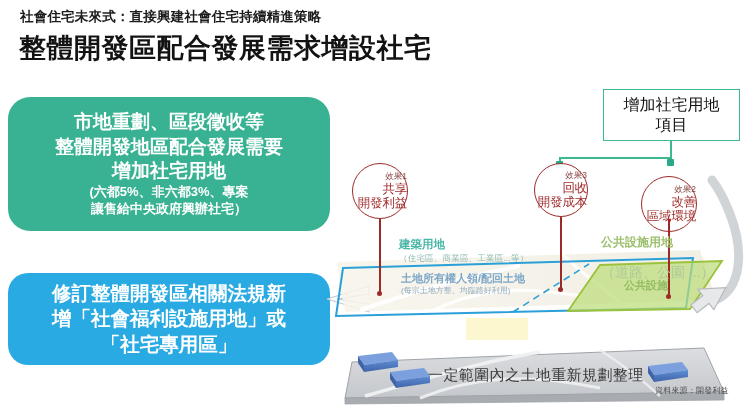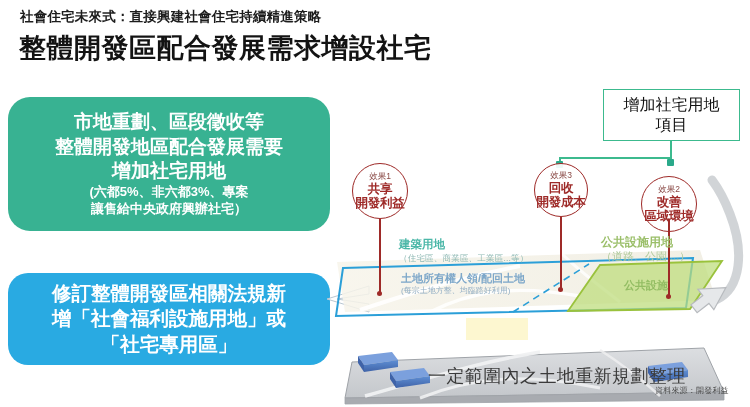--- a/index.html
+++ b/index.html
@@ -132,33 +132,33 @@
     position: absolute;
     box-sizing: border-box;
     border: 1.6px solid #9e2a28;
     border-radius: 50%;
     background: rgba(255,255,255,0.92);
     color: #9e2a28;
     text-align: center;
     display: flex;
     flex-direction: column;
     justify-content: center;
-    align-items: center;
+    align-items: flex-end;
     line-height: 1.12;
   }
   .circle .tag {
     font-size: 8.5px;
     color: #8a4a46;
     font-weight: 400;
     margin-bottom: 1px;
     white-space: nowrap;
   }
   .circle .l1, .circle .l2 {
     font-size: 12.5px;
-    font-weight: 700;
+    font-weight: 400;
     white-space: nowrap;
     letter-spacing: -0.2px;
   }
   .c1 { left: 352px; top: 163px; width: 56px; height: 56px; }
   .c2 { left: 641px; top: 176px; width: 56px; height: 56px; }
   .c3 { left: 534px; top: 163px; width: 54px; height: 54px; }
 
   
   .dropline { position: absolute; width: 1.6px; background: #9e2a28; }
   .dropdot {
@@ -220,45 +220,45 @@
   }
   .lbl-pubuse {
     left: 601px; top: 235px;
     color: #9bbf6a;
     font-size: 12px;
     font-weight: 700;
     text-align: left;
   }
   .lbl-pubuse .sub {
     display: block;
-    font-size: 11px;
+    font-size: 14px;
     font-weight: 400;
     color: #aec99a;
-    margin-top: 1px;
+    margin-top: 15px;
   }
   .lbl-pubfac {
     left: 624px; top: 279px;
     color: #93bd63;
     font-size: 11px;
     font-weight: 700;
     text-align: left;
   }
 
   .lbl-mid {
     left: 386px; top: 322px;
     color: #3b3b3b;
     font-size: 12.5px;
     font-weight: 400;
     letter-spacing: 0.4px;
     text-align: left;
   }
   .lbl-bottom {
     left: 428px; top: 366px;
     color: #3b3b3b;
-    font-size: 18px;
+    font-size: 15px;
     font-weight: 400;
     letter-spacing: 0.4px;
     text-align: left;
   }
   .highlight-band {
     position: absolute;
     left: 466px; top: 318px;
     width: 62px; height: 22px;
     background: #fdf6c8;
     opacity: 0.85;

